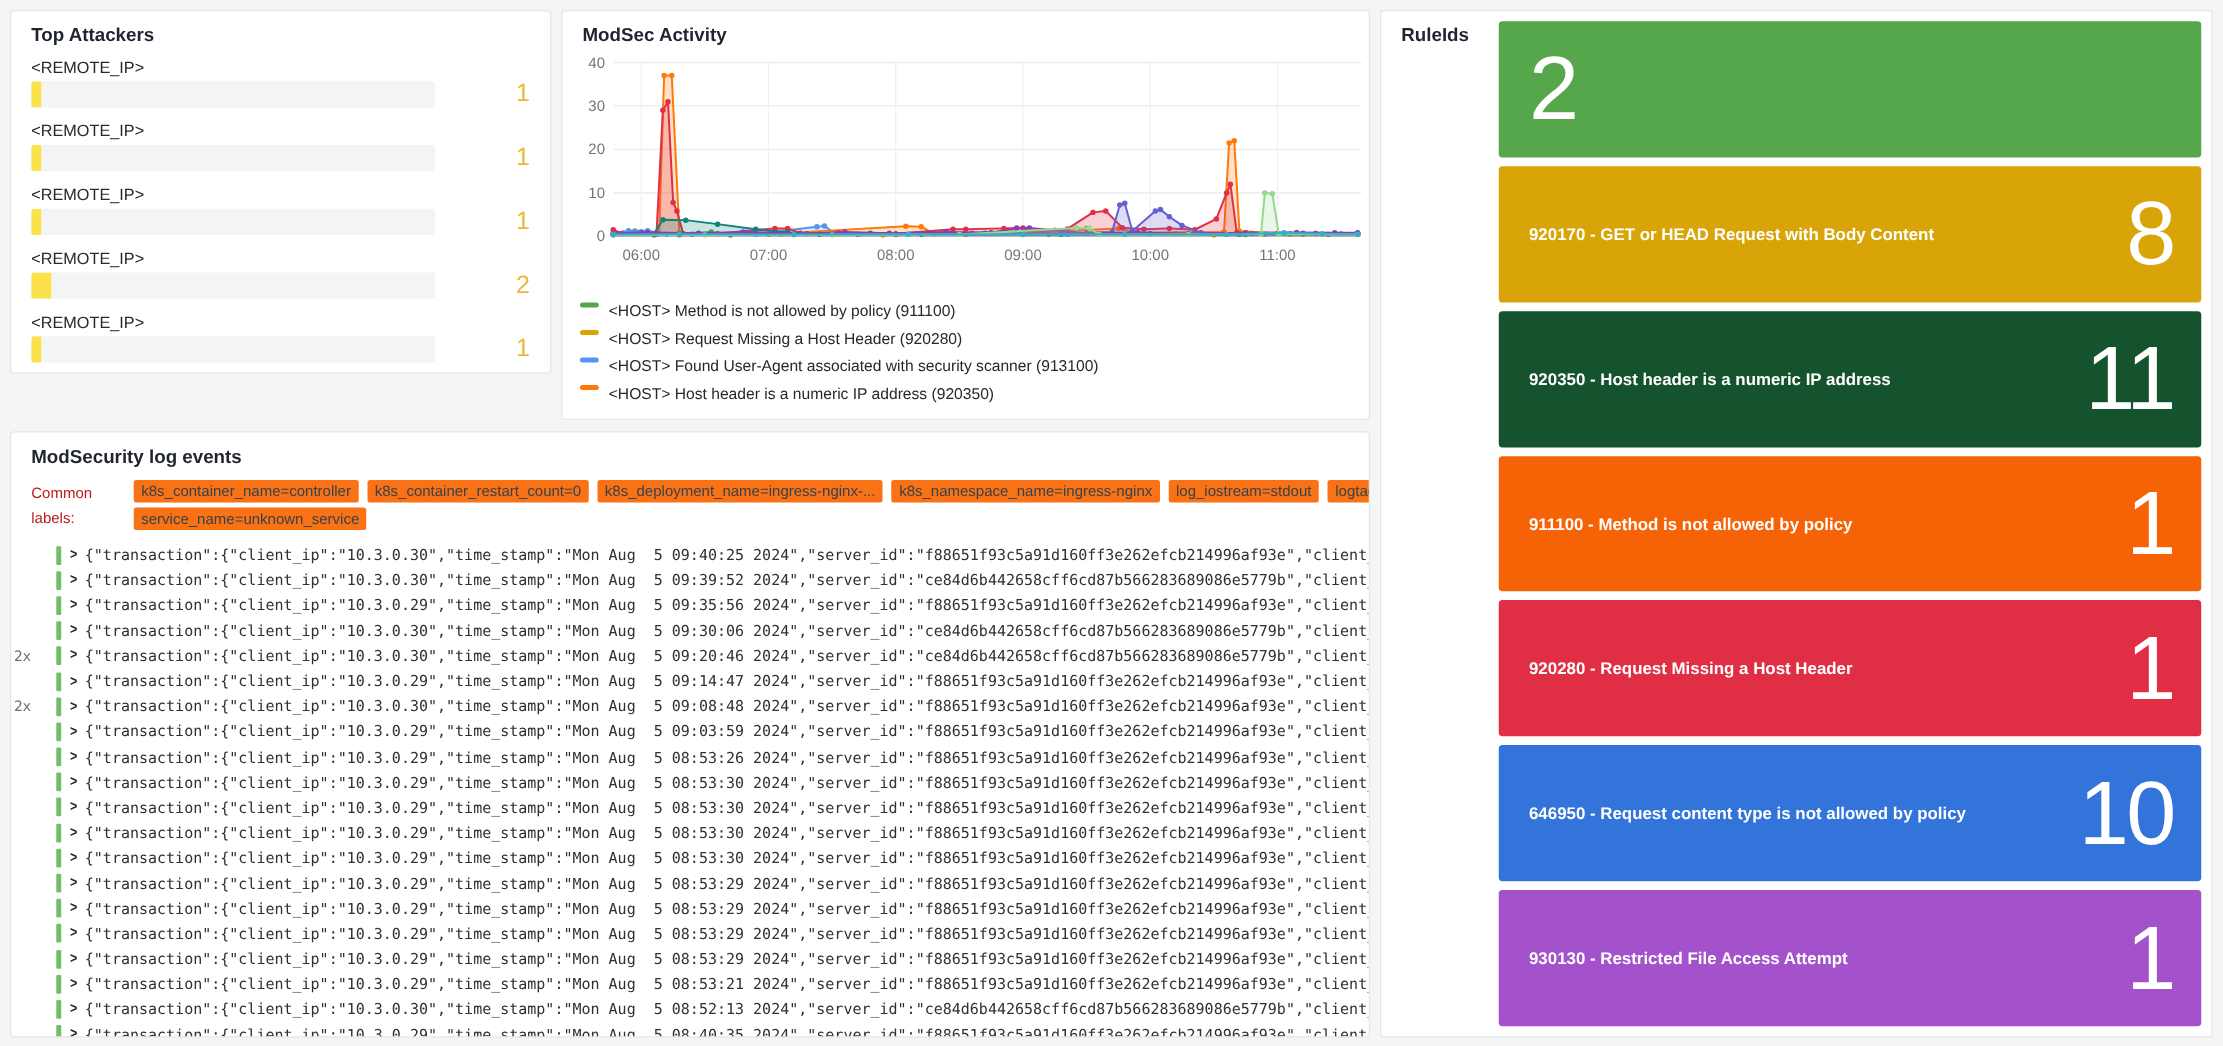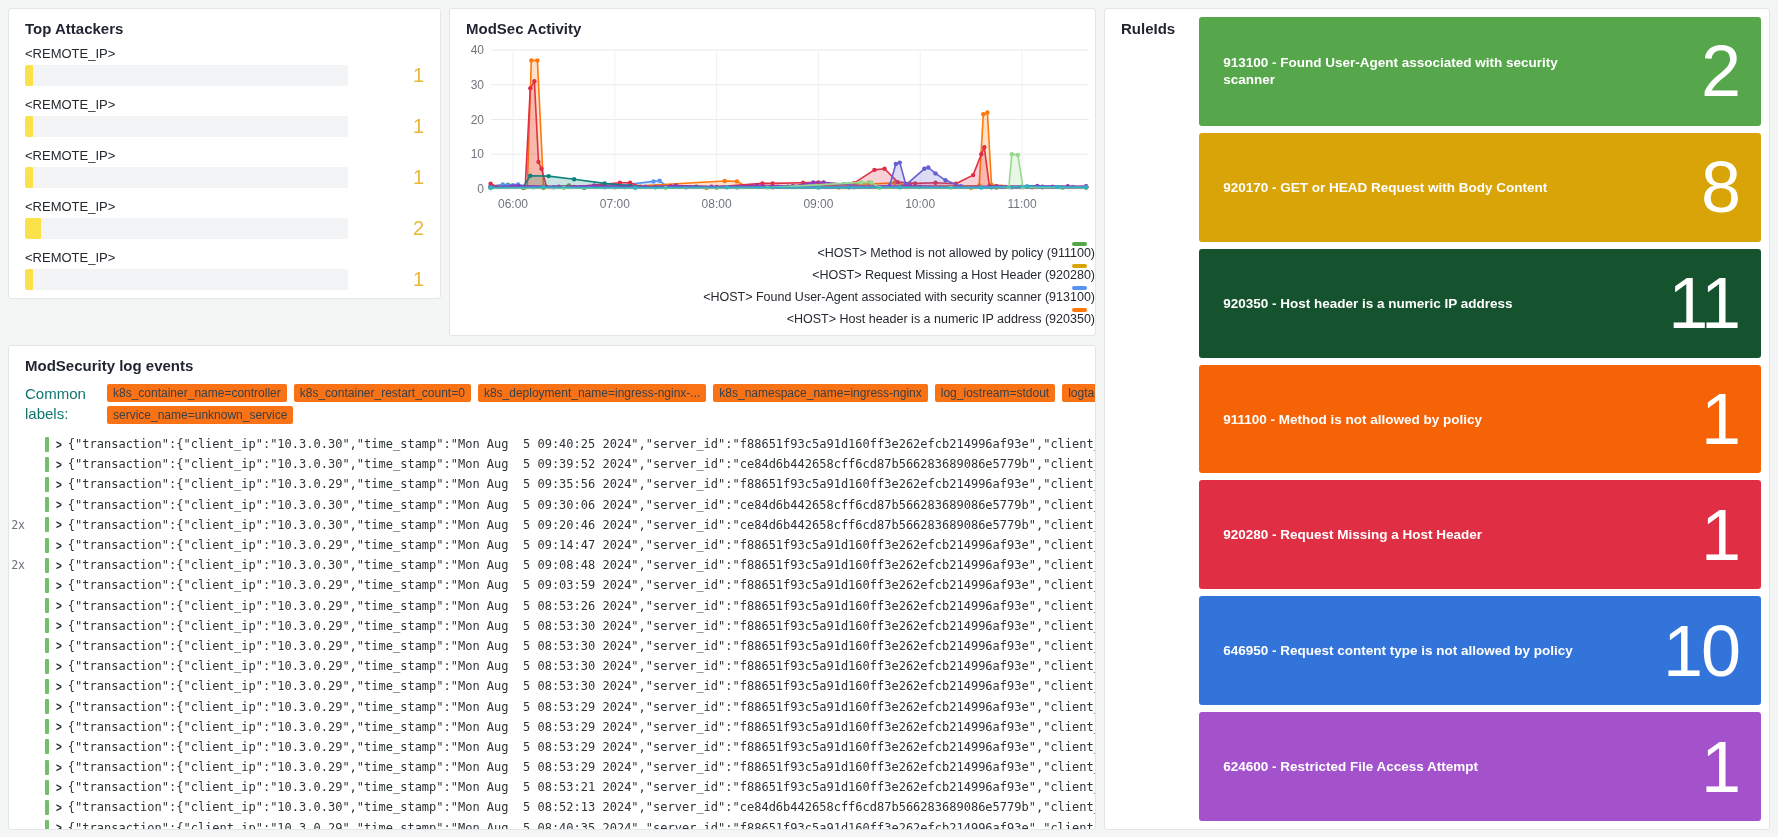--- a/index.html
+++ b/index.html
@@ -24,36 +24,36 @@
   .atk-label{font-size:13px;color:#24292f;margin-bottom:4px;line-height:15px;}
   .atk-bar-line{display:flex;align-items:center;}
   .bar-track{flex:1;height:21px;background:#f3f4f5;border-radius:2px;position:relative;overflow:hidden;}
   .bar-fill{position:absolute;left:0;top:0;bottom:0;border-radius:1px;}
   .atk-value{width:76px;text-align:right;font-size:20px;line-height:21px;font-weight:500;}
   
   #panel-activity{left:449px;top:8px;width:647px;height:328px;}
   #modsec-chart{display:block;margin-top:2px;}
   .axis-text{font-family:"Liberation Sans",sans-serif;font-size:12px;fill:#70757c;}
   #legend{padding:2px 0 0 14px;}
-  .leg-row{display:flex;align-items:flex-end;height:22px;cursor:pointer;flex-direction:column;}
+  .leg-row{display:flex;align-items:flex-start;height:22px;cursor:pointer;}
   .leg-dash{width:15px;height:4px;border-radius:2px;margin-right:8px;flex:none;}
   .leg-text{font-size:12.5px;color:#24292f;line-height:14px;}
   
   #panel-ruleids{left:1104px;top:8px;width:666px;height:822px;display:flex;flex-direction:row;}
   #rule-cards{flex:1;display:flex;flex-direction:column;gap:7px;padding:8px 8px 8px 8px;}
   .rule-card{
     flex:1;border-radius:3px;display:flex;align-items:center;justify-content:space-between;
     padding:0 22px 0 24px;color:#fff;overflow:hidden;
   }
   .rule-label{font-size:13.5px;font-weight:700;max-width:70%;line-height:17px;}
   .rule-value{font-size:72px;font-weight:500;line-height:1;letter-spacing:-2px;}
   
   #panel-logs{left:8px;top:345px;width:1088px;height:485px;}
   #common-labels{display:flex;padding:9px 0 0 16px;}
-  #common-labels-caption{width:82px;flex:none;font-size:15px;line-height:20px;color:#0f766e;}
+  #common-labels-caption{width:82px;flex:none;font-size:12px;line-height:20px;color:#b91c1c;}
   #chip-rows{flex:1;}
   .chip-row{display:flex;flex-wrap:nowrap;gap:7px;margin-bottom:4px;}
   .chip{
     background:#f97316;color:#3a4047;font-size:12px;line-height:16px;
     padding:1px 6px;border-radius:2px;white-space:nowrap;
   }
   #log-rows{margin-top:6px;}
   .log-row{display:flex;align-items:center;height:20.2px;}
   .log-mult{
     width:36px;flex:none;text-align:right;padding-right:20px;box-sizing:border-box;
@@ -355,21 +355,20 @@
         <span class="leg-dash" style="background: rgb(255, 120, 10);"></span>
         <span class="leg-text">&lt;HOST&gt; Host header is a numeric IP address (920350)</span>
       </div>
     </div>
 </div>
 
 <div class="panel" id="panel-ruleids">
   <div class="ptitle">RuleIds</div>
   <div id="rule-cards">
       <div class="rule-card" style="background: rgb(86, 166, 75);">
-        <div class="rule-label">913100 - Found User-Agent associated with security scanner</div>
         <div class="rule-value">2</div>
       </div>
       <div class="rule-card" style="background: rgb(217, 164, 8);">
         <div class="rule-label">920170 - GET or HEAD Request with Body Content</div>
         <div class="rule-value">8</div>
       </div>
       <div class="rule-card" style="background: #14532d;">
         <div class="rule-label">920350 - Host header is a numeric IP address</div>
         <div class="rule-value">11</div>
       </div>
@@ -379,21 +378,21 @@
       </div>
       <div class="rule-card" style="background: rgb(224, 47, 68);">
         <div class="rule-label">920280 - Request Missing a Host Header</div>
         <div class="rule-value">1</div>
       </div>
       <div class="rule-card" style="background: rgb(50, 116, 217);">
         <div class="rule-label">646950 - Request content type is not allowed by policy</div>
         <div class="rule-value">10</div>
       </div>
       <div class="rule-card" style="background: rgb(163, 82, 204);">
-        <div class="rule-label">624600 - Restricted File Access Attempt</div>
+        <div class="rule-label">930130 - Restricted File Access Attempt</div>
         <div class="rule-value">1</div>
       </div>
     </div>
 </div>
 
 <div class="panel" id="panel-logs">
   <div class="ptitle">ModSecurity log events</div>
   <div id="common-labels">
     <div id="common-labels-caption">Common labels:</div>
     <div id="chip-rows">

